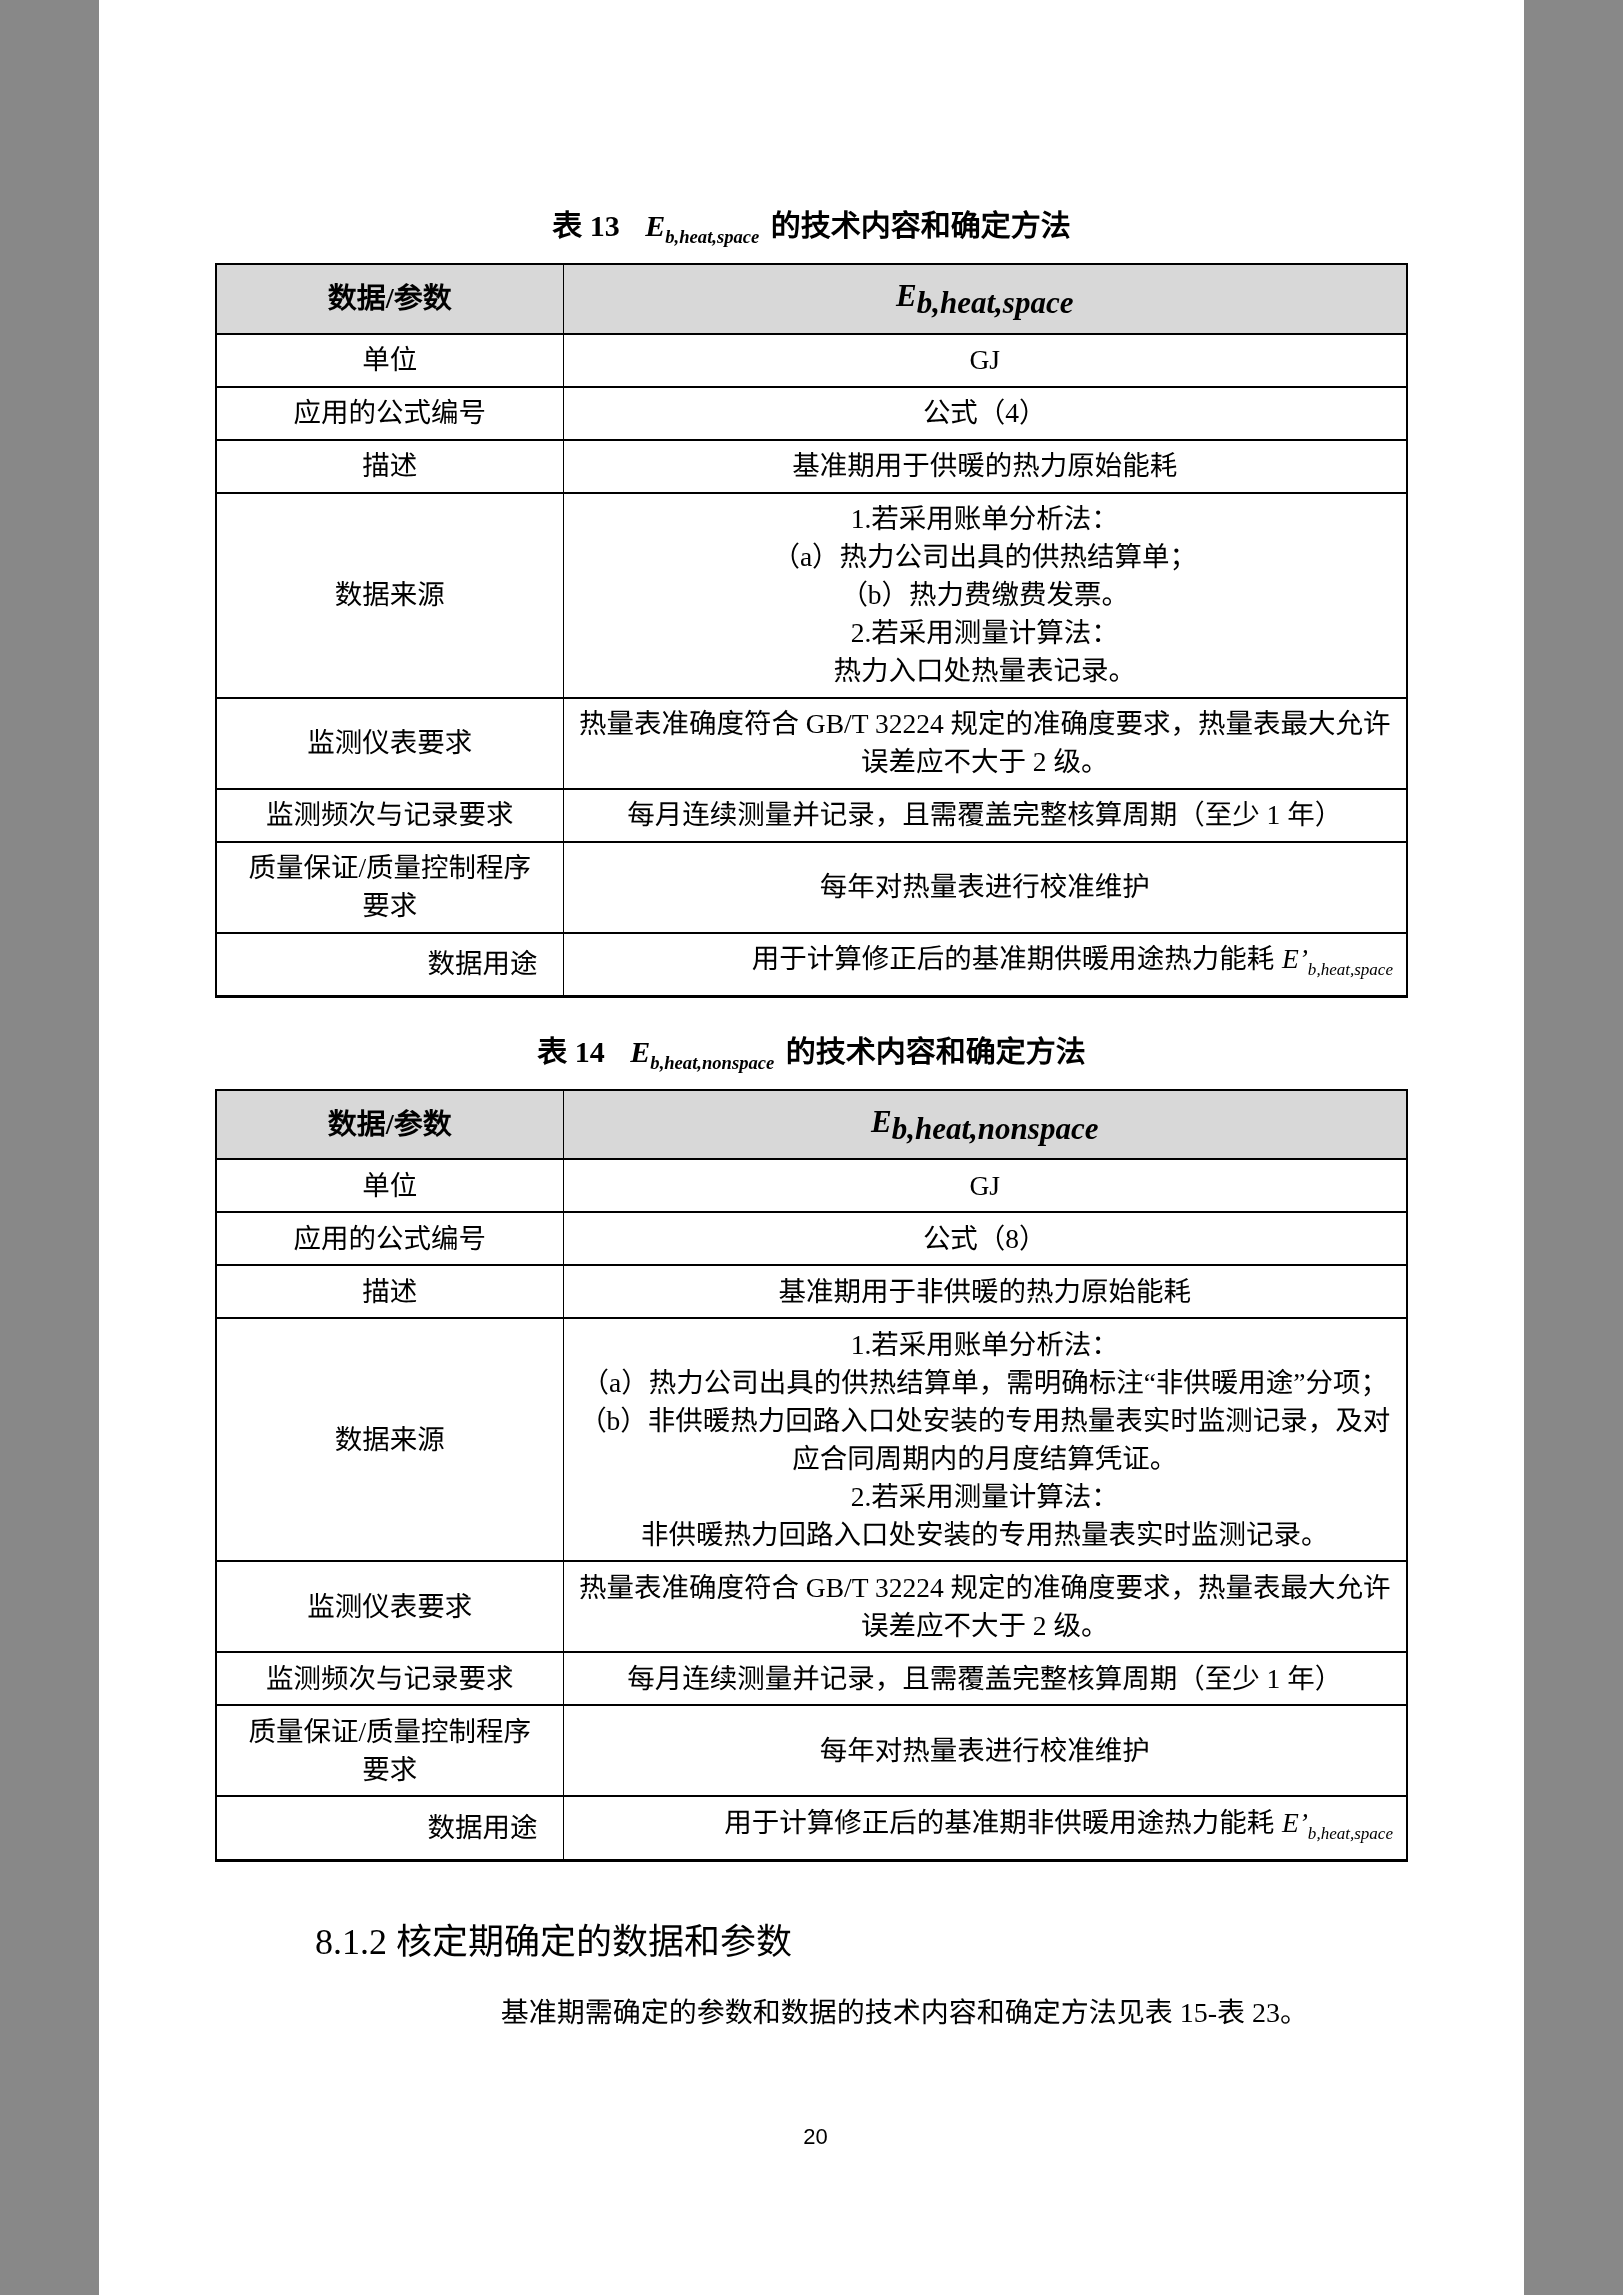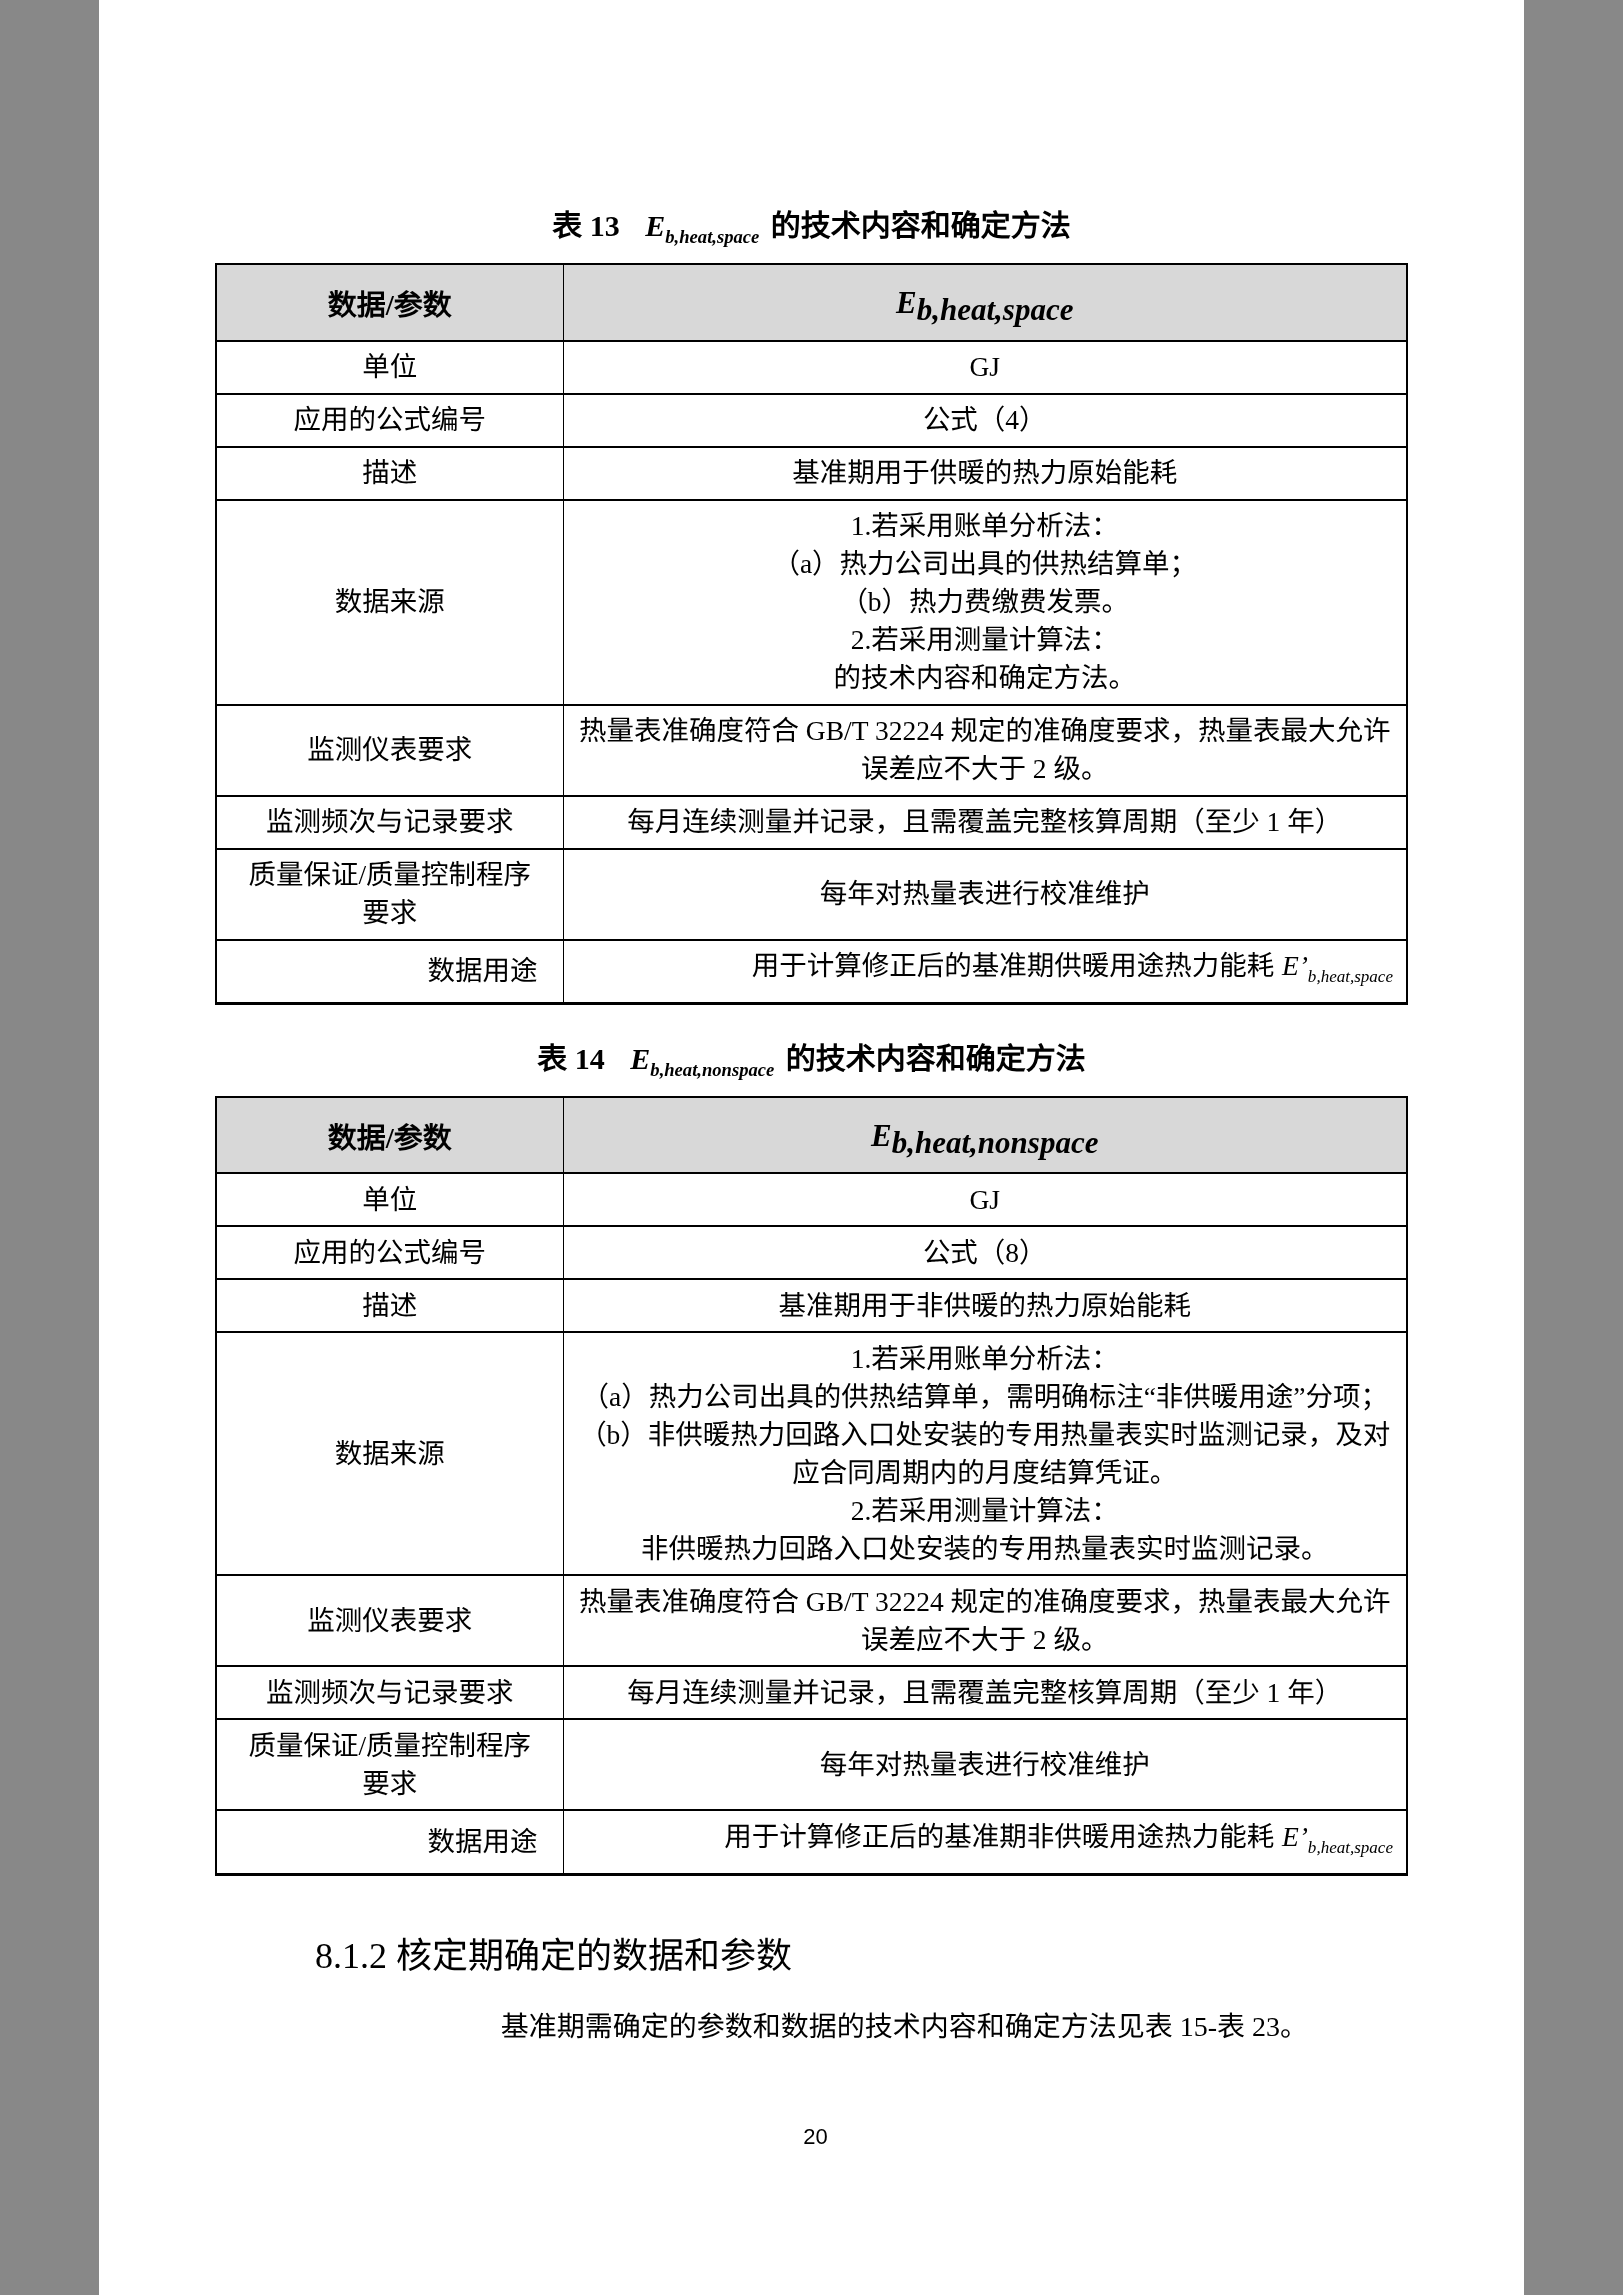--- a/index.html
+++ b/index.html
@@ -45,21 +45,21 @@
   table.spec td.label {
     border-left:2px solid #000;
     border-right:1.3px solid #000;
     padding:6.5px 25px;
     line-height:38px;
   }
   table.spec td.val {
     border-right:2px solid #000;
     padding:6.5px 13px;
   }
-  table.spec tr.head td { background:#d8d8d8; padding-top:18px; padding-bottom:11px; line-height:39px; }
+  table.spec tr.head td { background:#d8d8d8; padding-top:11px; padding-bottom:11px; line-height:39px; }
   table.spec tr.head td.label { font-weight:bold; font-size:29px; }
   table.spec tr.head .sym { font-size:31px; }
   table.spec tr:last-child td { border-bottom-width:3.3px;text-align:right; }
   .ln { line-height:38px; }
   .esym { margin-left:0.28em; }
 
   .tbl13 { margin-top:22px; }
   .title14 { margin-top:27.5px; }
   .tbl14 { margin-top:22px; }
 
@@ -122,21 +122,21 @@
             <div class="ln">基准期用于供暖的热力原始能耗</div>
           </td>
       </tr>
       <tr>
         <td class="label">数据来源</td>
         <td class="val">
           <div class="ln">1.若采用账单分析法：</div>
           <div class="ln">（a）热力公司出具的供热结算单；</div>
           <div class="ln">（b）热力费缴费发票。</div>
           <div class="ln">2.若采用测量计算法：</div>
-          <div class="ln">的技术内容和确定方法。</div>
+          <div class="ln">热力入口处热量表记录。</div>
         </td>
       </tr>
       <tr>
         <td class="label">监测仪表要求</td>
         <td class="val">
             <div class="ln">热量表准确度符合 GB/T 32224 规定的准确度要求，热量表最大允许误差应不大于 2 级。</div>
           </td>
       </tr>
       <tr>
         <td class="label">监测频次与记录要求</td>

